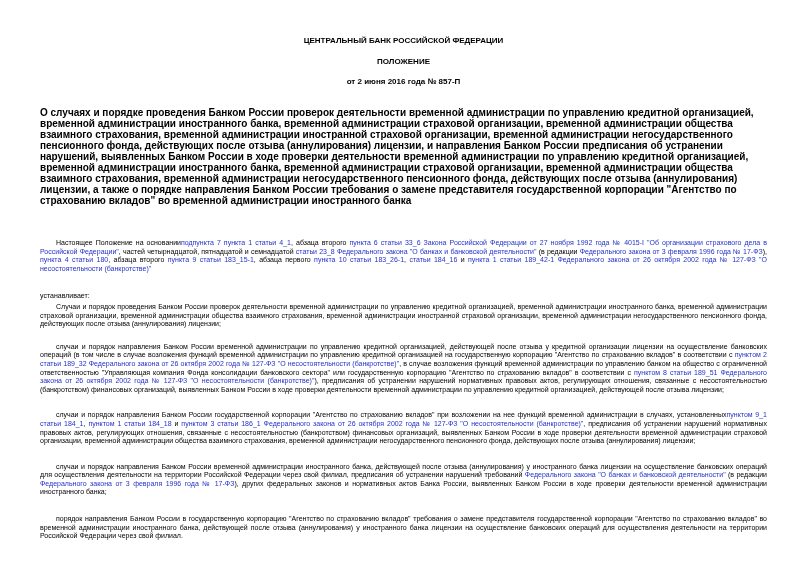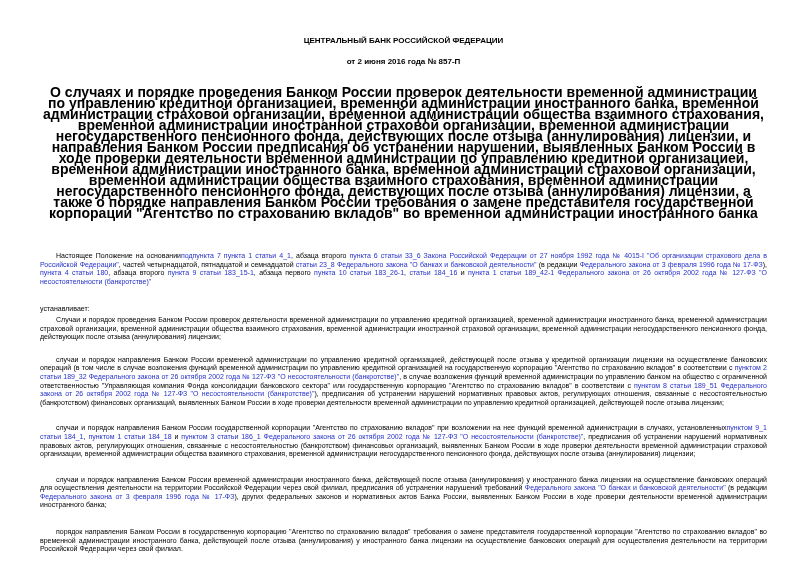--- a/index.html
+++ b/index.html
@@ -21,23 +21,23 @@
   .header-line {
     text-align: center;
     font-weight: bold;
     font-size: 8px;
     line-height: 10px;
   }
   .header-org    { margin: 0 0 11px 0; }
   .header-type   { margin: 0 0 10px 0; }
   .header-date   { margin: 0 0 20px 0; }
   .doc-title {
-    text-align: center;
+    text-align: left;
     font-weight: bold;
-    font-size: 14px;
+    font-size: 10px;
     line-height: 11px;
     margin: 0 0 33px 0;
   }
   .body-para {
     font-size: 7px;
     line-height: 8.6px;
     text-align: justify;
     text-indent: 16px;
     margin: 0;
   }
@@ -60,20 +60,21 @@
     text-decoration: none;
   }
 </style>
 </head>
 <body>
 
 <div class="page">
 
   <div class="header-line header-org">ЦЕНТРАЛЬНЫЙ БАНК РОССИЙСКОЙ ФЕДЕРАЦИИ</div>
 
+  <div class="header-line header-type">ПОЛОЖЕНИЕ</div>
 
   <div class="header-line header-date">от 2 июня 2016 года № 857-П</div>
 
   <div class="doc-title">О случаях и порядке проведения Банком России проверок деятельности временной администрации по управлению кредитной организацией, временной администрации иностранного банка, временной администрации страховой организации, временной администрации общества взаимного страхования, временной администрации иностранной страховой организации, временной администрации негосударственного пенсионного фонда, действующих после отзыва (аннулирования) лицензии, и направления Банком России предписания об устранении нарушений, выявленных Банком России в ходе проверки деятельности временной администрации по управлению кредитной организацией, временной администрации иностранного банка, временной администрации страховой организации, временной администрации общества взаимного страхования, временной администрации негосударственного пенсионного фонда, действующих после отзыва (аннулирования) лицензии, а также о порядке направления Банком России требования о замене представителя государственной корпорации "Агентство по страхованию вкладов" во временной администрации иностранного банка</div>
 
   <p class="body-para p1"><span>Настоящее Положение на основании</span><span class="lnk">подпункта 7 пункта 1 статьи 4_1</span><span>, абзаца второго </span><span class="lnk">пункта 6 статьи 33_6 Закона Российской Федерации от 27 ноября 1992 года № 4015-I "Об организации страхового дела в Российской Федерации"</span><span>, частей четырнадцатой, пятнадцатой и семнадцатой </span><span class="lnk">статьи 23_8 Федерального закона "О банках и банковской деятельности"</span><span> (в редакции </span><span class="lnk">Федерального закона от 3 февраля 1996 года № 17-ФЗ</span><span>), </span><span class="lnk">пункта 4 статьи 180</span><span>, абзаца второго </span><span class="lnk">пункта 9 статьи 183_15-1</span><span>, абзаца первого </span><span class="lnk">пункта 10 статьи 183_26-1</span><span>, </span><span class="lnk">статьи 184_16</span><span> и </span><span class="lnk">пункта 1 статьи 189_42-1 Федерального закона от 26 октября 2002 года № 127-ФЗ "О несостоятельности (банкротстве)"</span></p>
 
   <p class="p-establish"><span>устанавливает:</span></p>
 
   <p class="body-para p2"><span>Случаи и порядок проведения Банком России проверок деятельности временной администрации по управлению кредитной организацией, временной администрации иностранного банка, временной администрации страховой организации, временной администрации общества взаимного страхования, временной администрации иностранной страховой организации, временной администрации негосударственного пенсионного фонда, действующих после отзыва (аннулирования) лицензии;</span></p>

